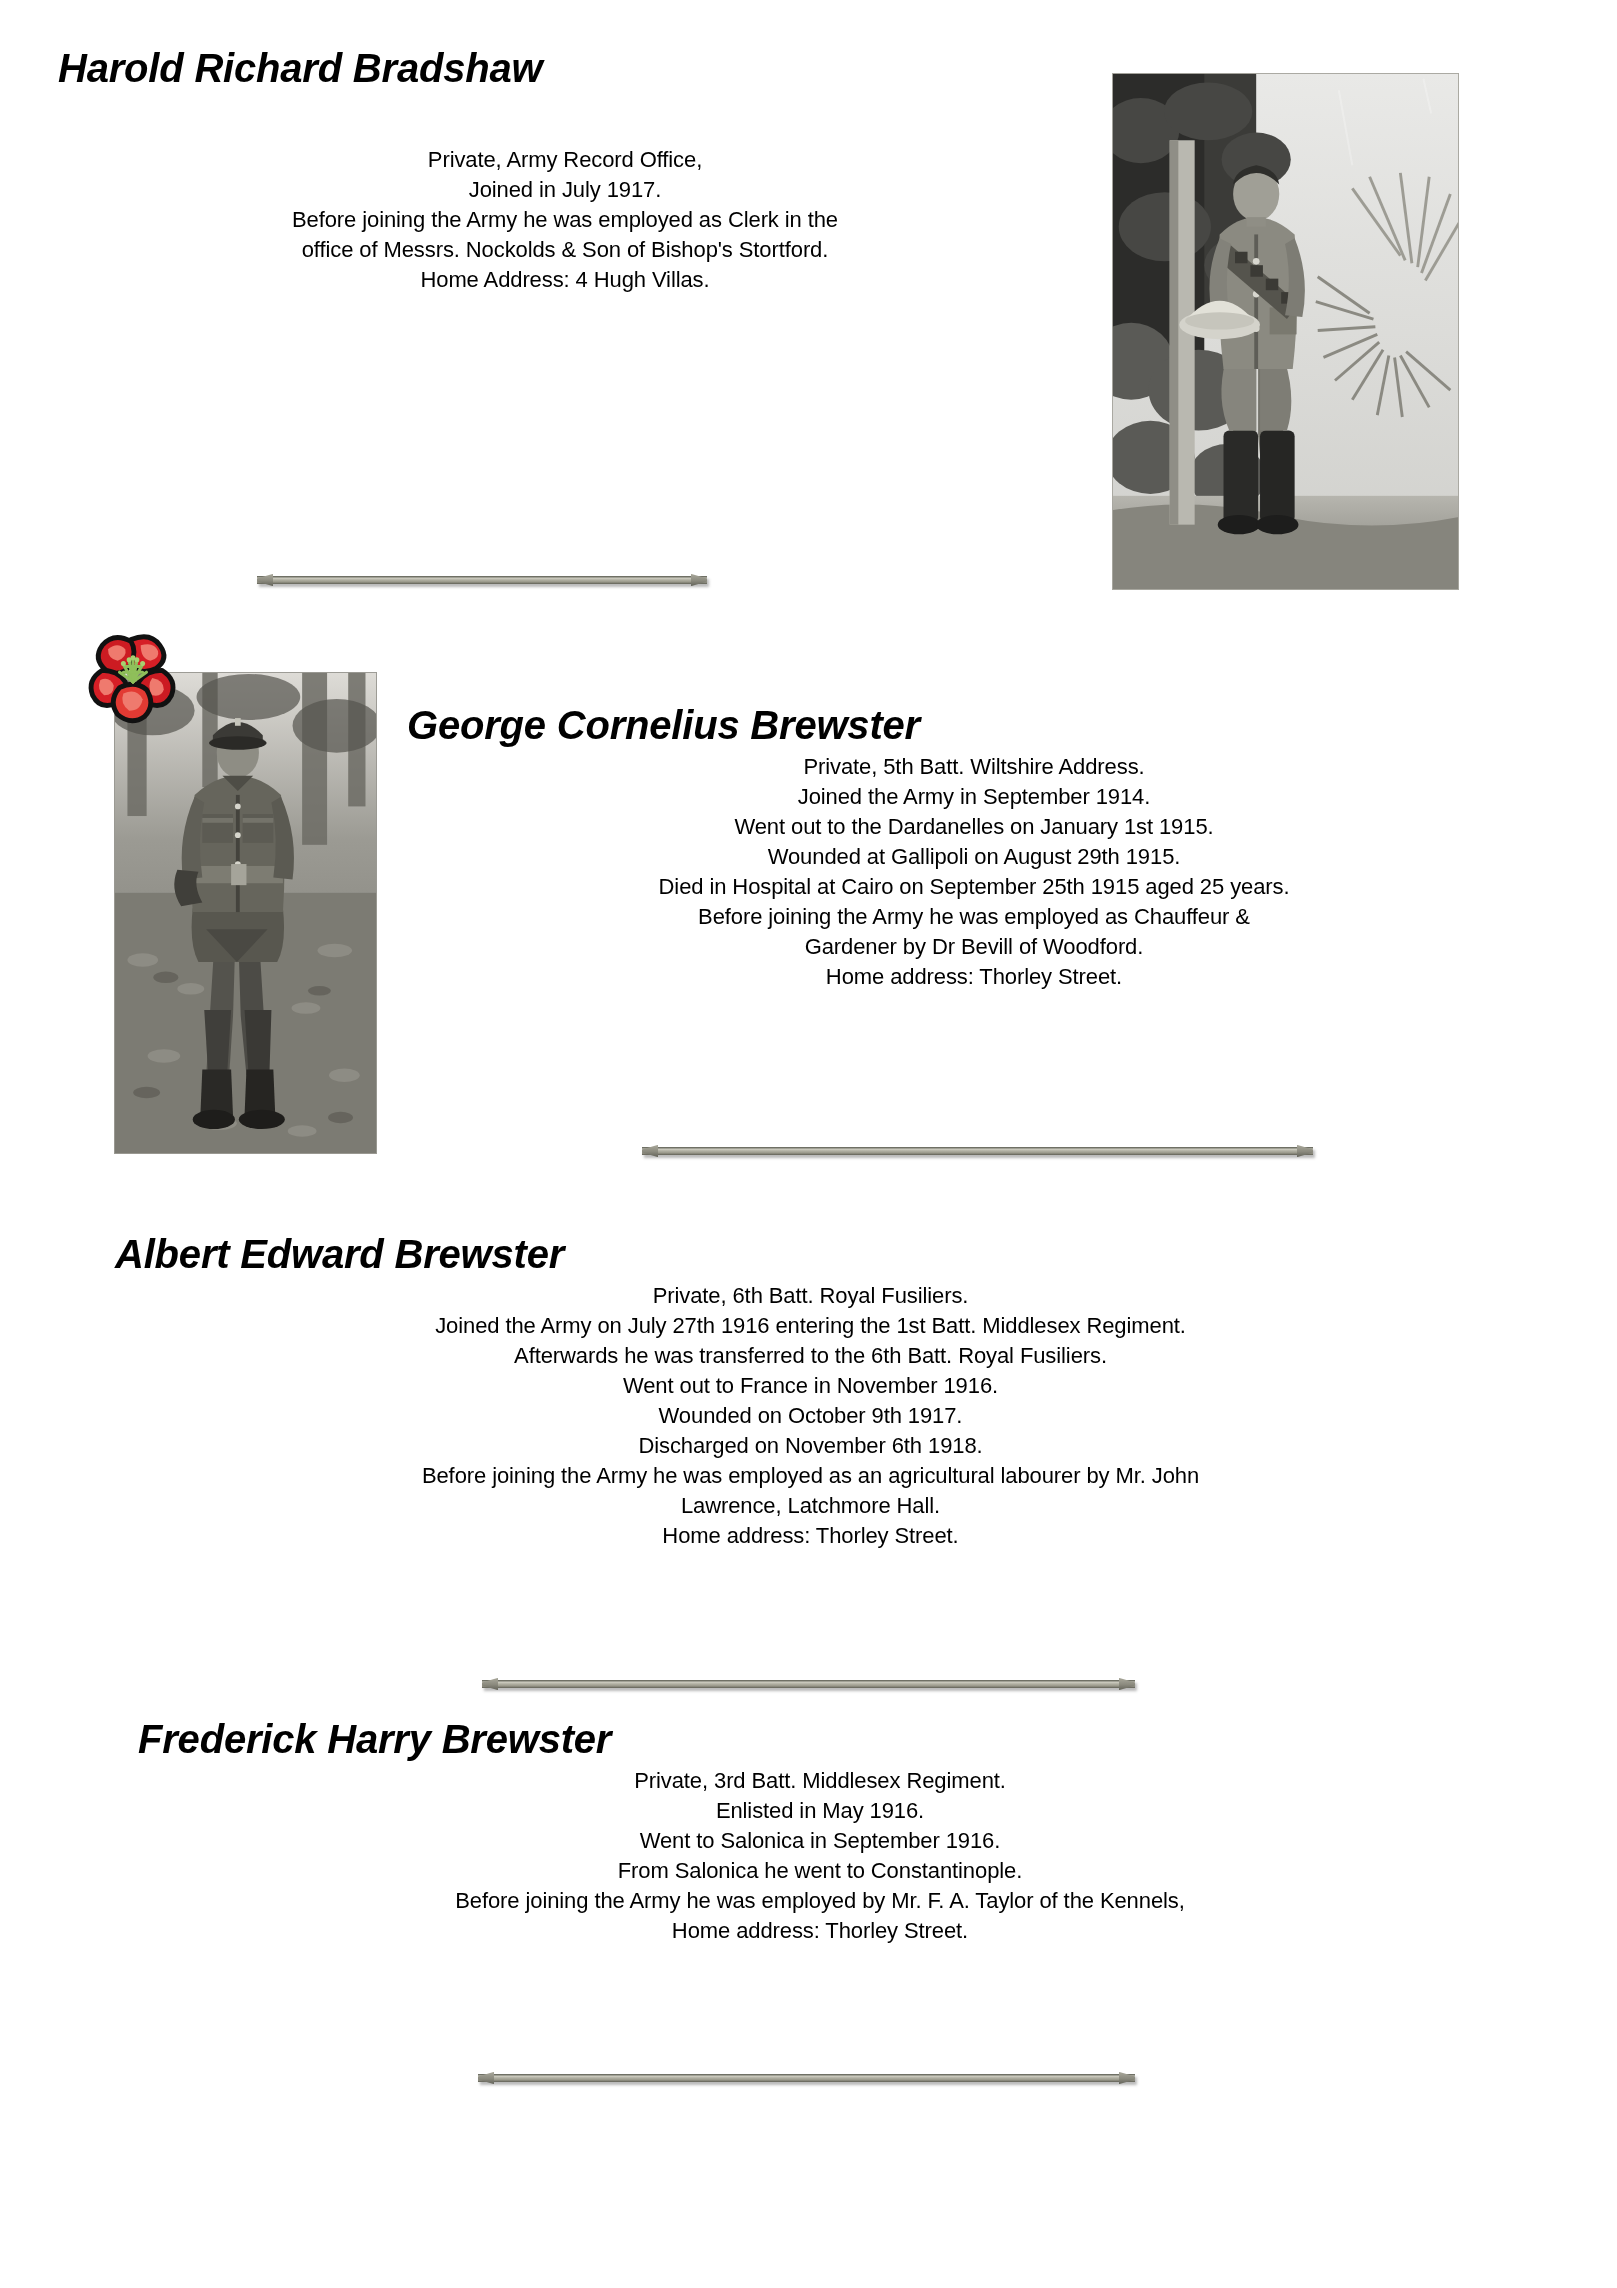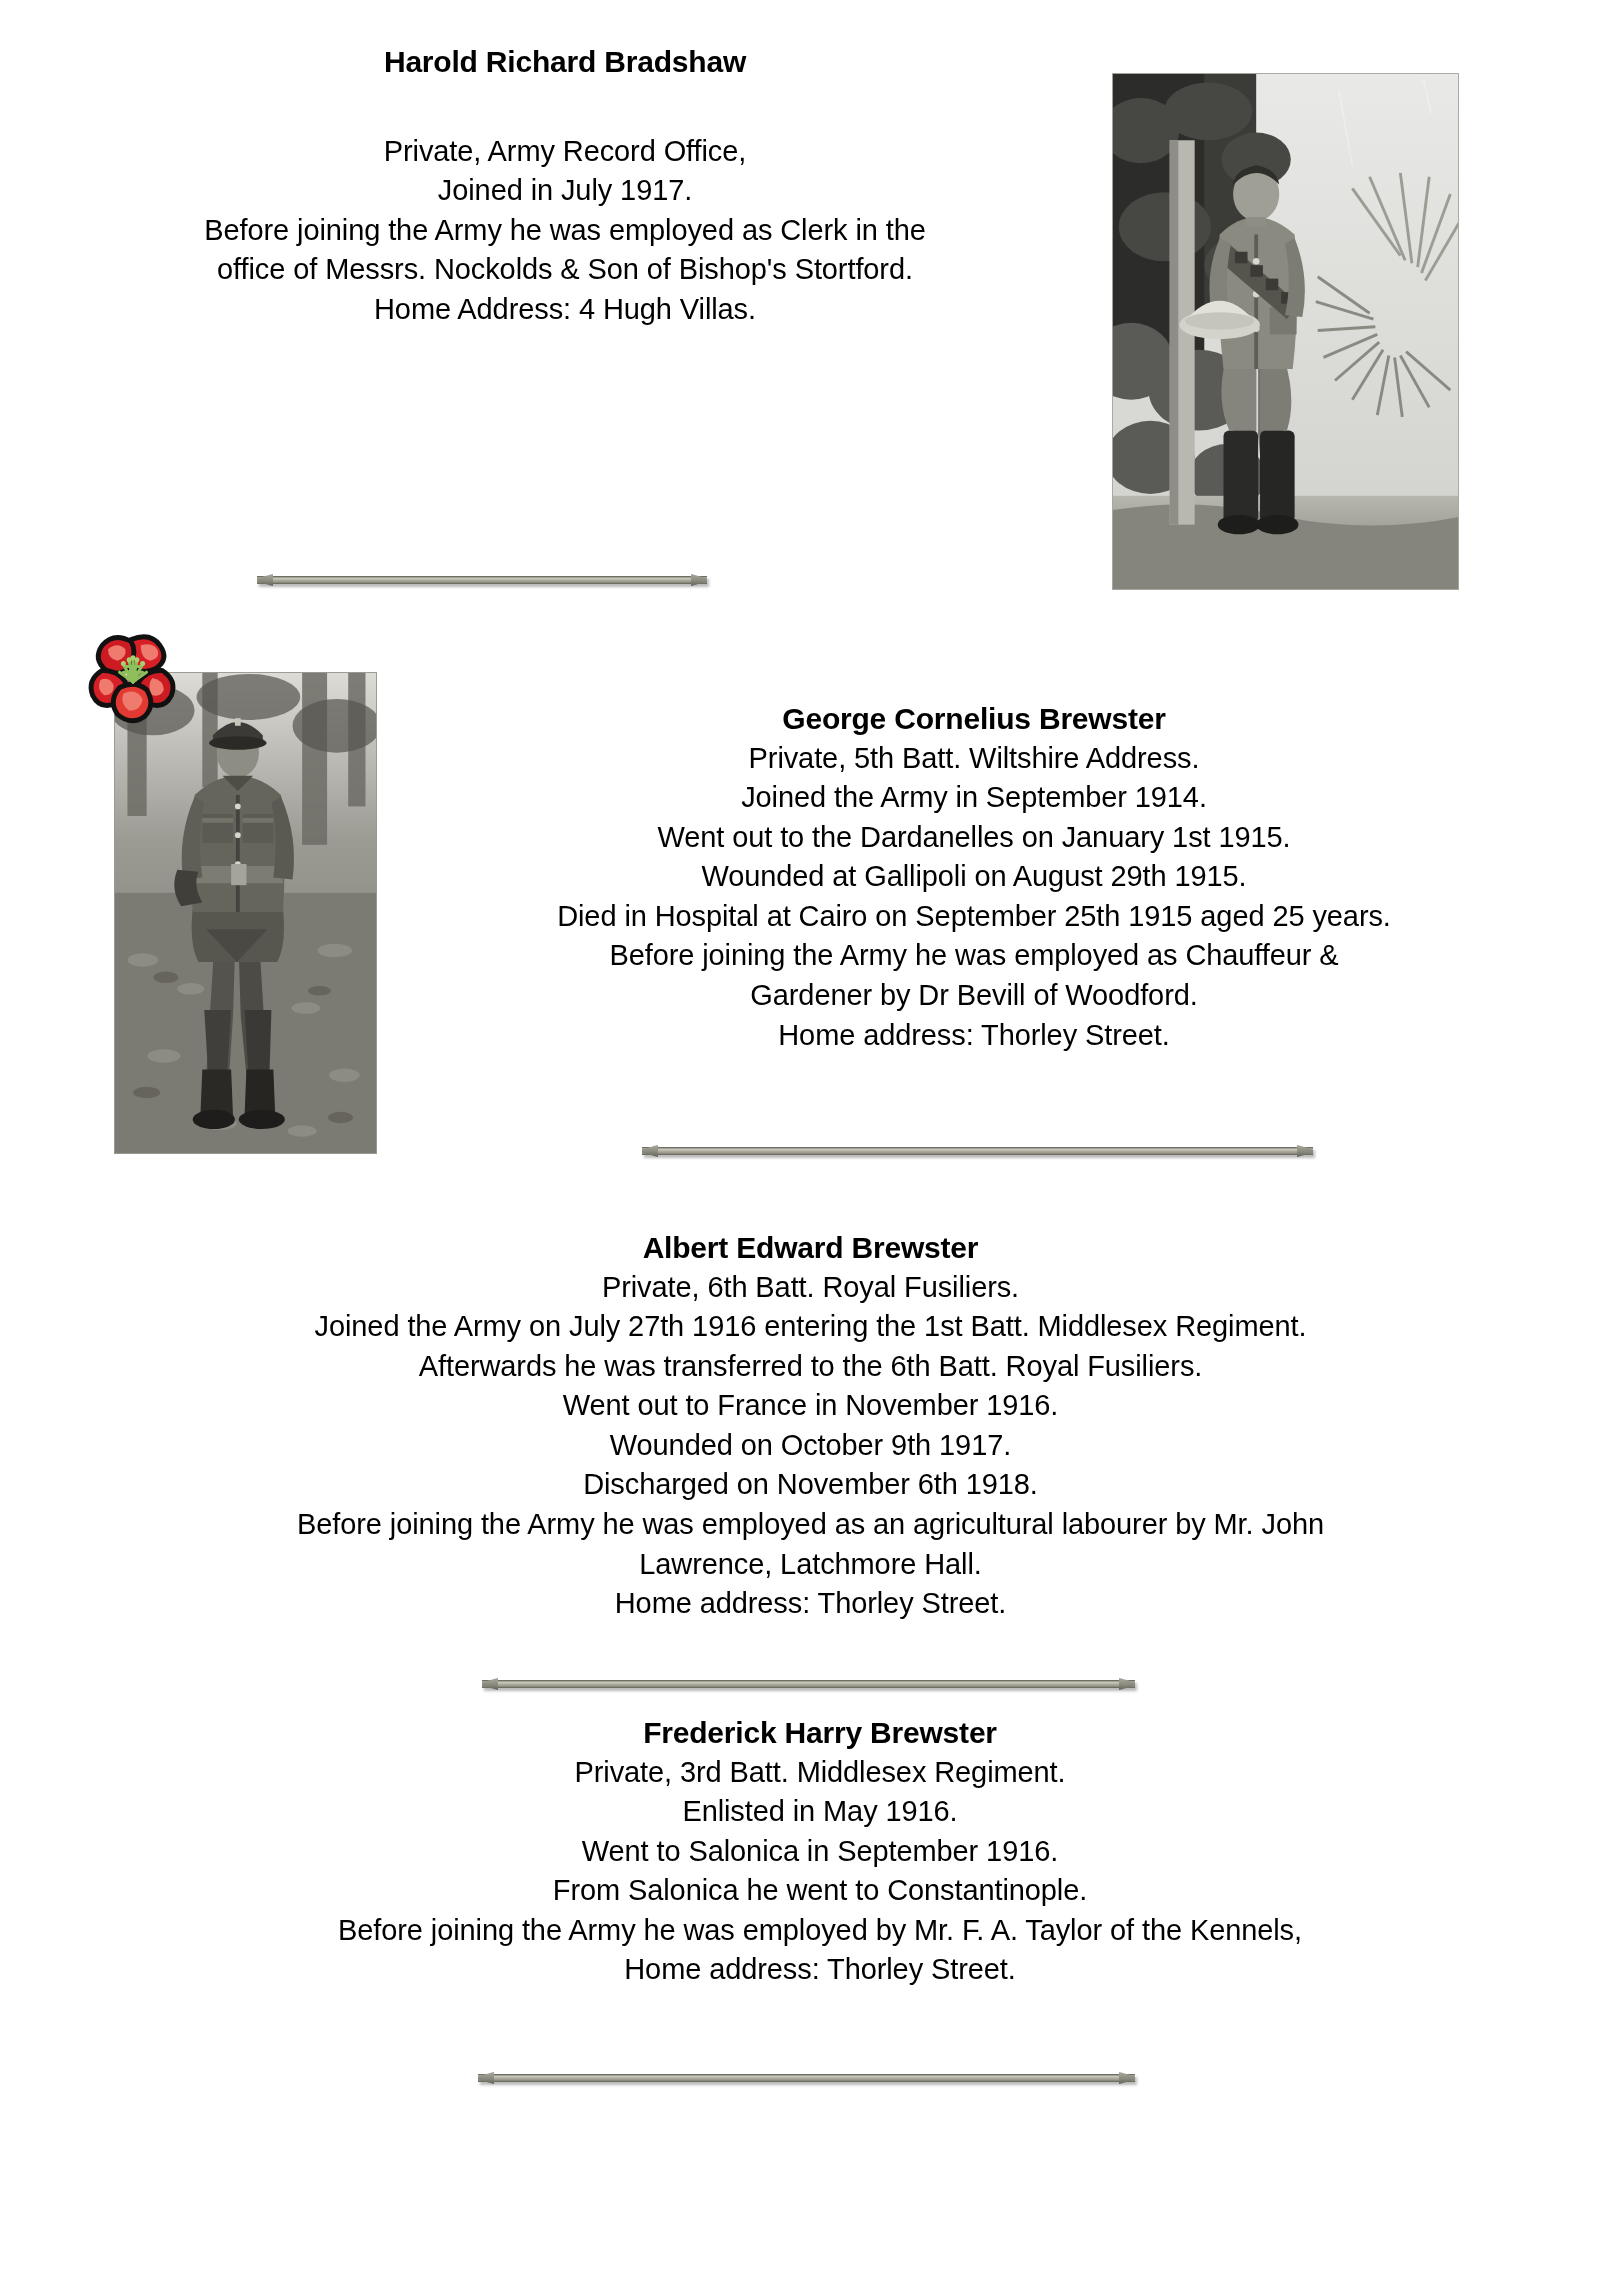--- a/index.html
+++ b/index.html
@@ -17,27 +17,28 @@
   }
 
   .page {
     position: absolute;
     inset: 0;
   }
 
   
   .entry-title {
     font-weight: bold;
-    font-size: 30px;
+    font-style: italic;
+    font-size: 40px;
     line-height: 1.32;
-    text-align: center;
+    text-align: left;
     letter-spacing: -0.2px;
   }
   .entry-line {
-    font-size: 29px;
+    font-size: 22px;
     line-height: 1.365;
     text-align: center;
     letter-spacing: -0.1px;
   }
 
   
   #bradshaw-block {
     position: absolute;
     left: 58px;
     top: 42px;

